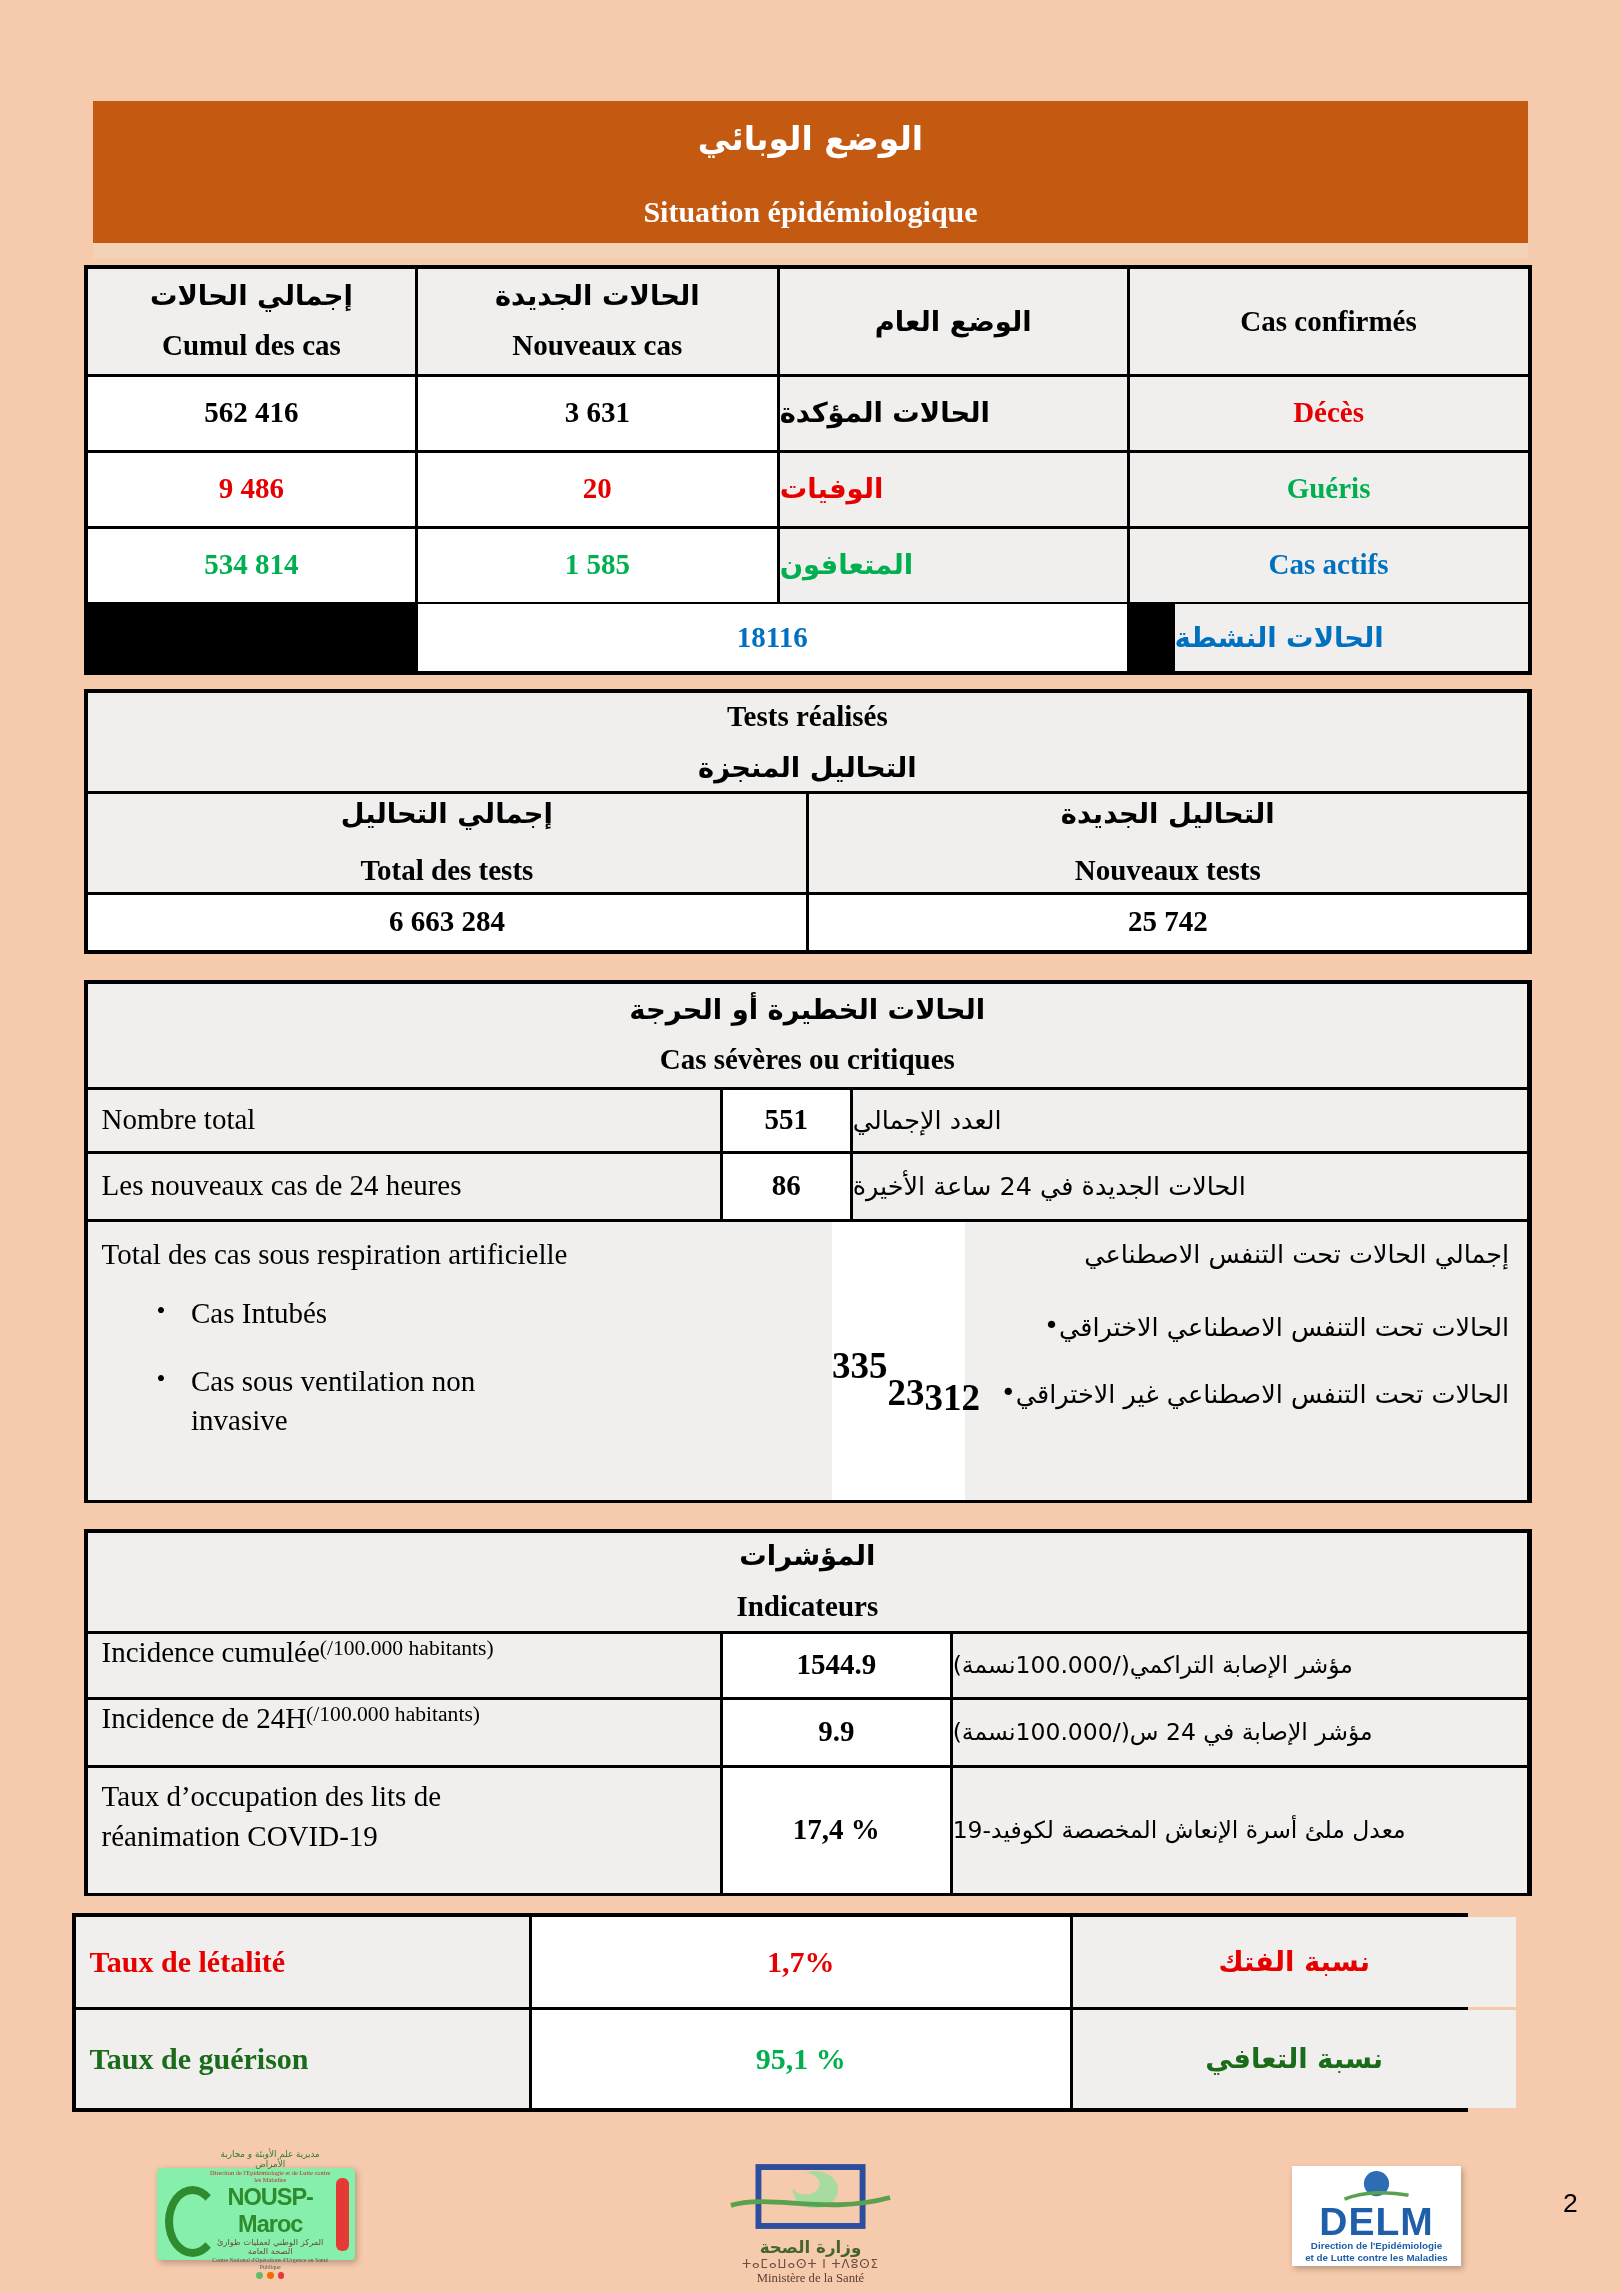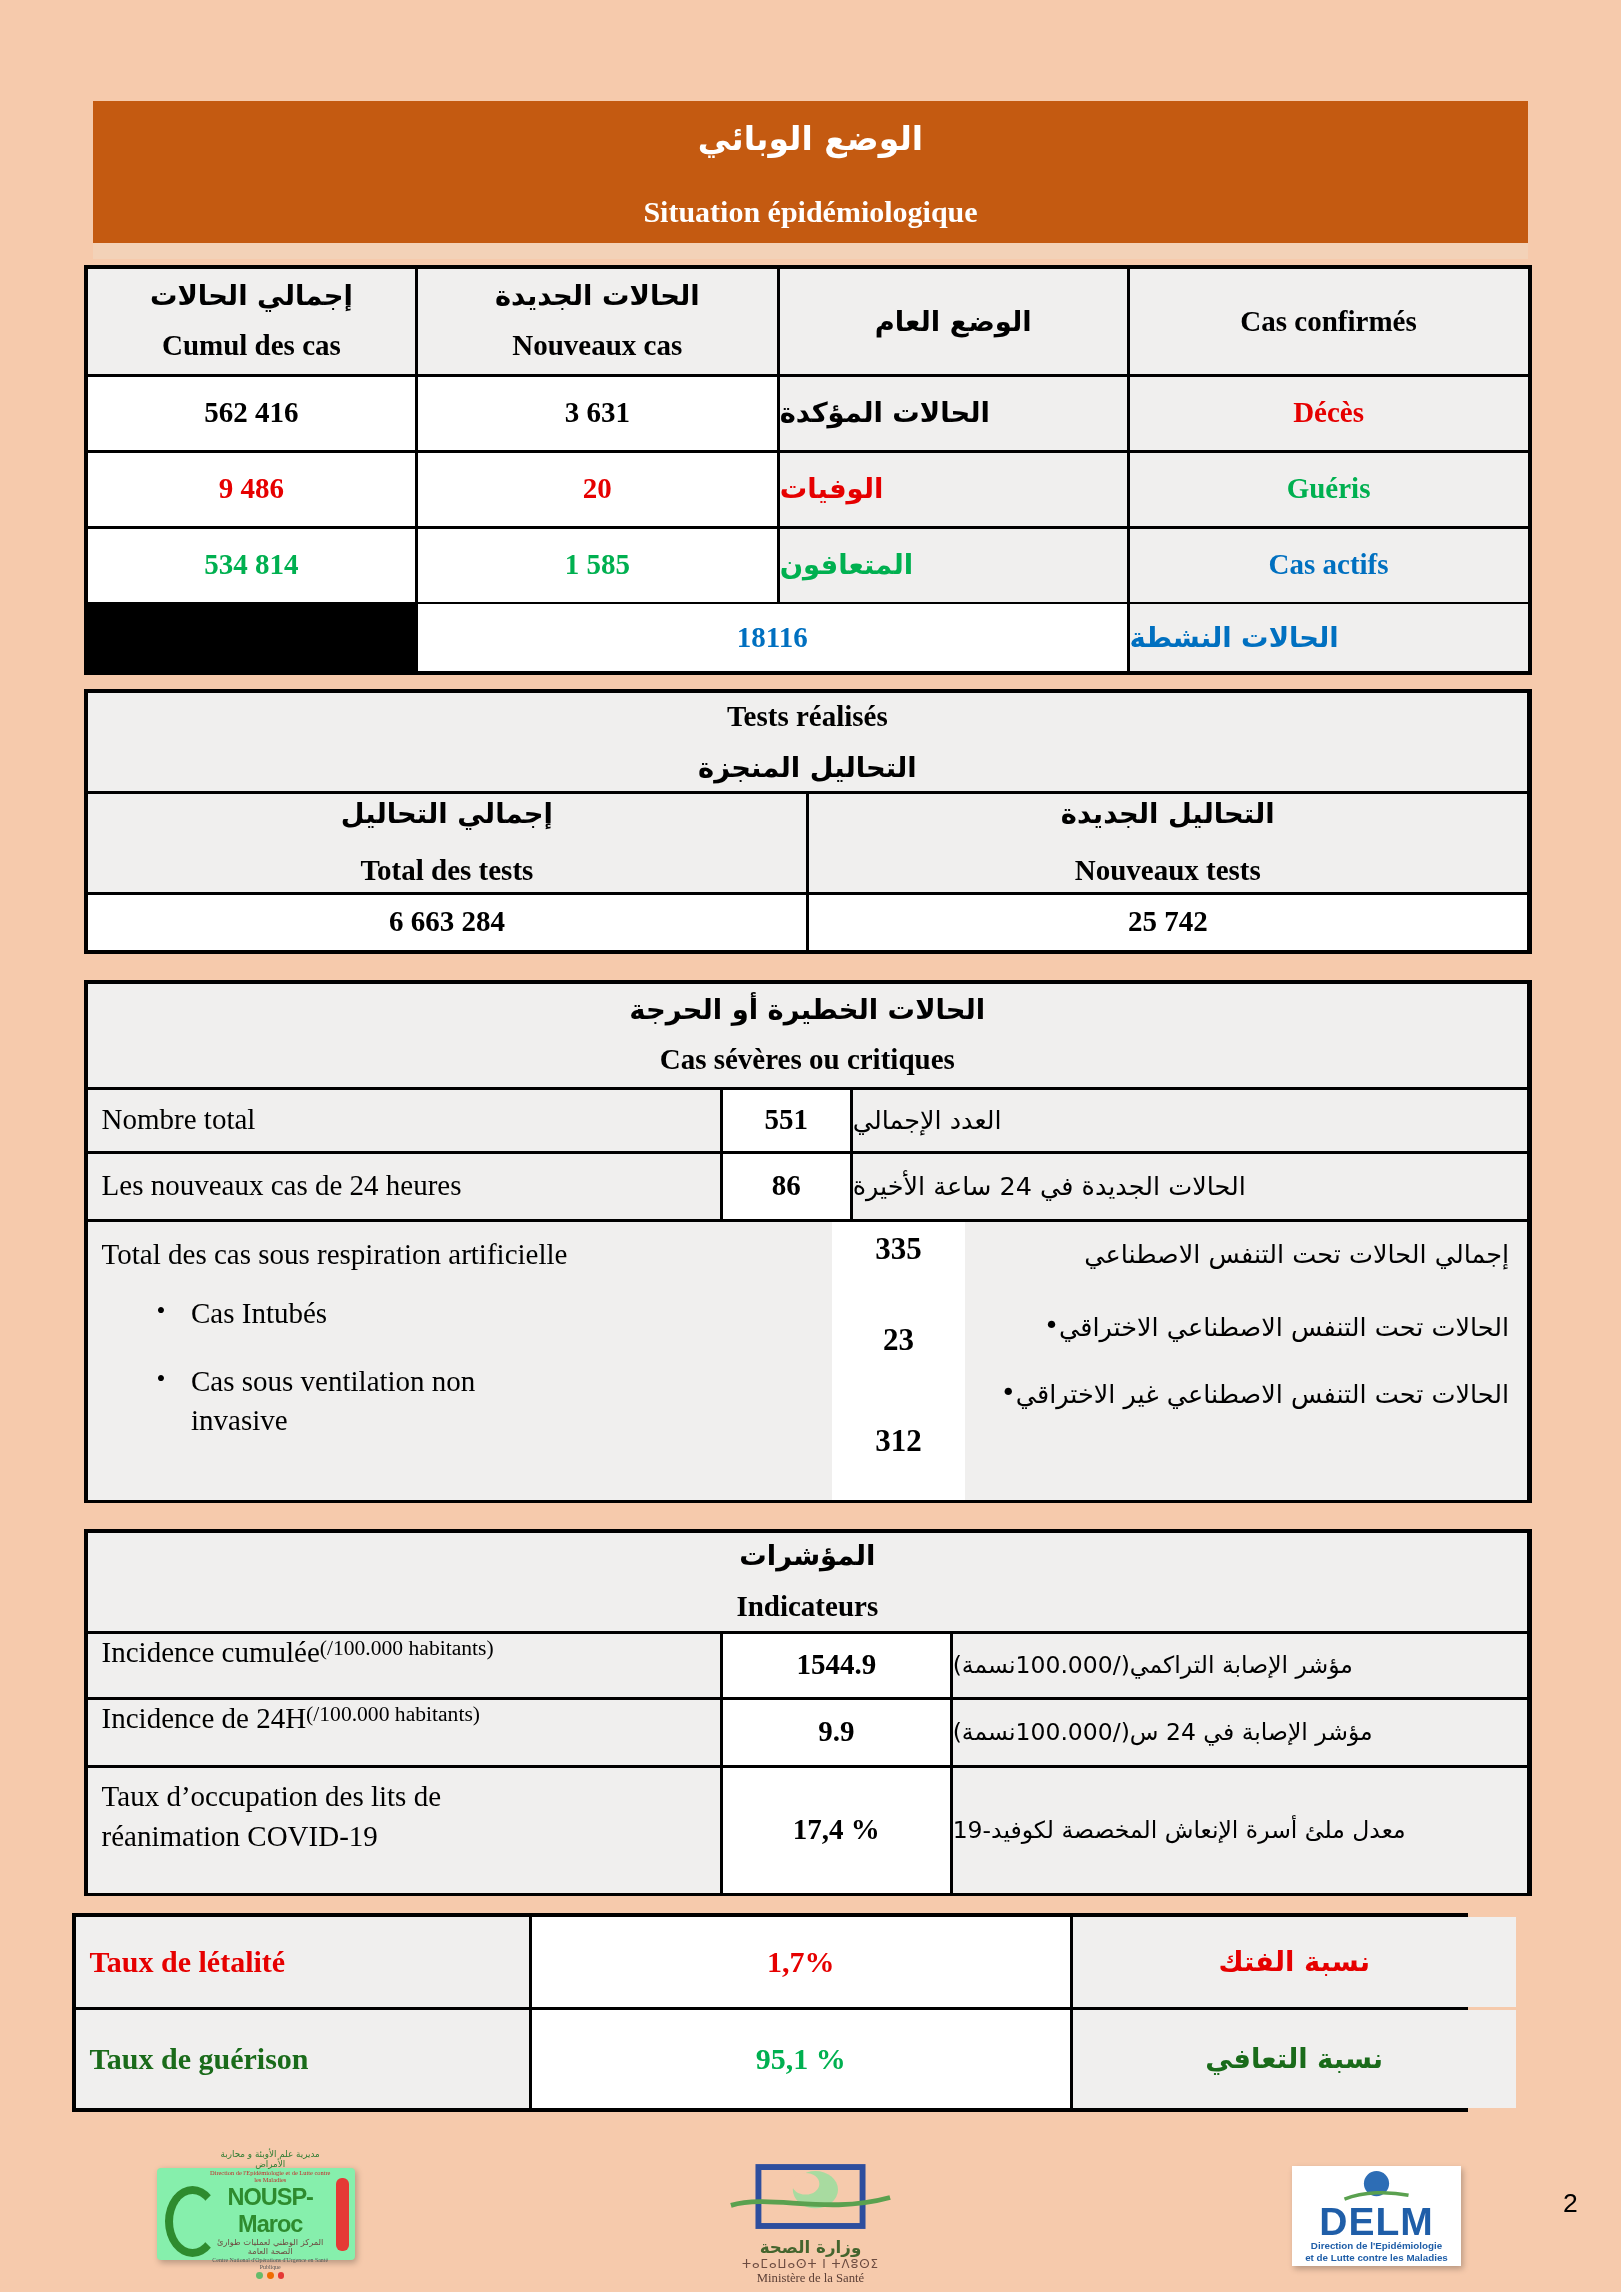--- a/index.html
+++ b/index.html
@@ -54,21 +54,21 @@
   
   #t-rates { left: 72px; top: 1913px; width: 1396px; grid-template-columns: 453px 538px 443px; grid-template-rows: 90px 98px; }
 
   
   .resp-row { grid-column: 1 / -1; display: flex; background: #f0efee; }
   .resp-fr { width: 744px; padding: 13.7px 0 0 13.7px; font-size: 29px; }
   .resp-fr .lbl { width: 510px; line-height: 1.35; text-align: left; }
   .bullet-line { display: flex; align-items: flex-start; margin-left: 55px; margin-top: 19.6px; text-align: left; }
   .bullet-dot { font-size: 25.5px; line-height: 1.35; margin-right: 25.5px; }
   .bullet-text { width: 372px; line-height: 1.35; }
-  .resp-val { width: 133px; background: #fff; display: flex; flex-direction: column; align-items: center; padding-top: 9.8px; font-weight: bold; font-size: 31px; }
+  .resp-val { width: 133px; background: #fff; display: flex; align-items: center; padding-top: 9.8px; font-weight: bold; font-size: 37px; }
   .resp-val .v2 { margin-top: 55px; }
   .resp-val .v3 { margin-top: 65px; }
   .resp-ar { flex: 1; padding: 15.7px 17.6px 0 0; font-size: 25.5px; direction: rtl; text-align: right; font-family: "DejaVu Sans", sans-serif; }
   .resp-ar .lbl { line-height: 1.4; }
   .ar-bullet-line { display: flex; flex-direction: row; justify-content: flex-start; margin-top: 35px; direction: rtl; }
   .ar-bullet-line .bullet-dot { margin-right: 0; margin-left: 0; margin-right: 0; padding-left: 17.6px; }
   .ar-bullet-text { max-width: 549px; line-height: 1.5; }
 
   
   .ind-small { font-size: 21.6px; }
@@ -149,21 +149,21 @@
   <div class="c w b fs30" style="color: rgb(230, 0, 0);">20</div>
   <div class="c ar b fs28 right-cell" style="color: rgb(230, 0, 0);">الوفيات</div>
 
   <div class="c b fs30" style="color: rgb(0, 176, 80);">Guéris</div>
   <div class="c w b fs30" style="color: rgb(0, 176, 80);">534 814</div>
   <div class="c w b fs30" style="color: rgb(0, 176, 80);">1 585</div>
   <div class="c ar b fs28 right-cell" style="color: rgb(0, 176, 80);">المتعافون</div>
 
   <div class="c b fs30" style="color: rgb(0, 112, 192);">Cas actifs</div>
   <div class="c w b fs30" style="grid-column: 2 / 4; color: rgb(0, 112, 192);">18116</div>
-  <div class="c ar b fs28 right-cell" style="color: rgb(0, 112, 192);">الحالات النشطة</div>
+  <div class="c ar b fs28 right-cell" style="color: rgb(0, 112, 192); margin-left: 45px;">الحالات النشطة</div>
 </div>
 
 <div class="tbl" id="t-tests">
   <div class="c span-all gap14">
     <span class="b fs30">Tests réalisés</span>
     <span class="ar b fs28">التحاليل المنجزة</span>
   </div>
   <div class="c gap20">
     <span class="ar b fs28">إجمالي التحاليل</span>
     <span class="b fs30">Total des tests</span>

